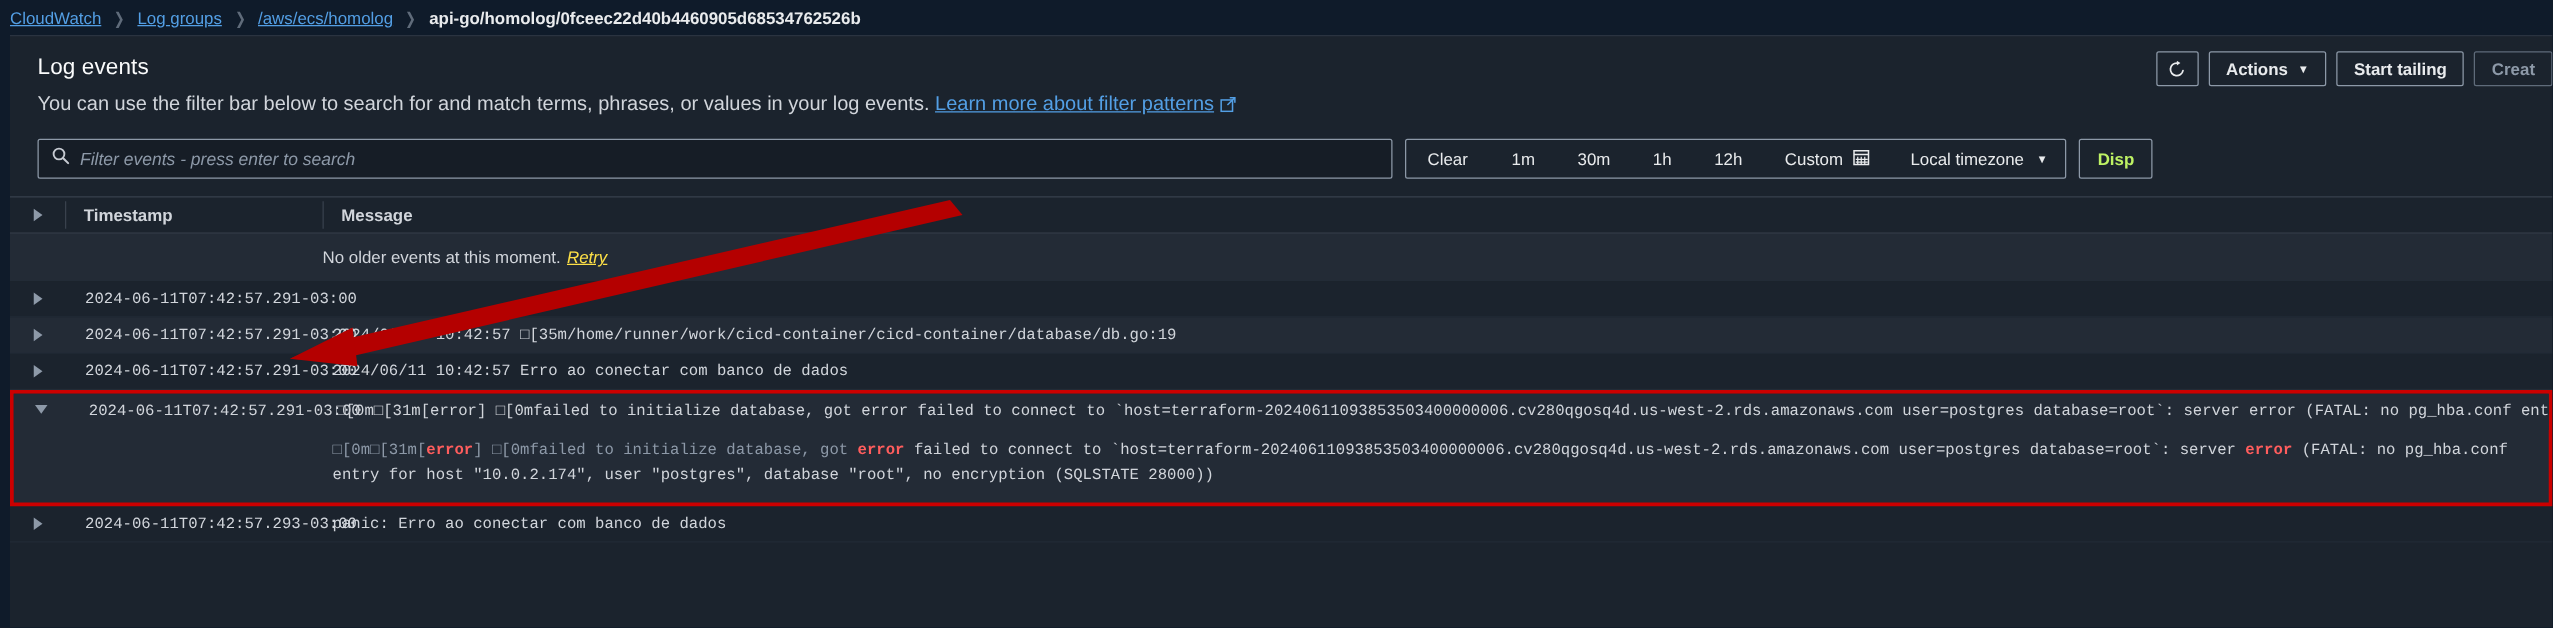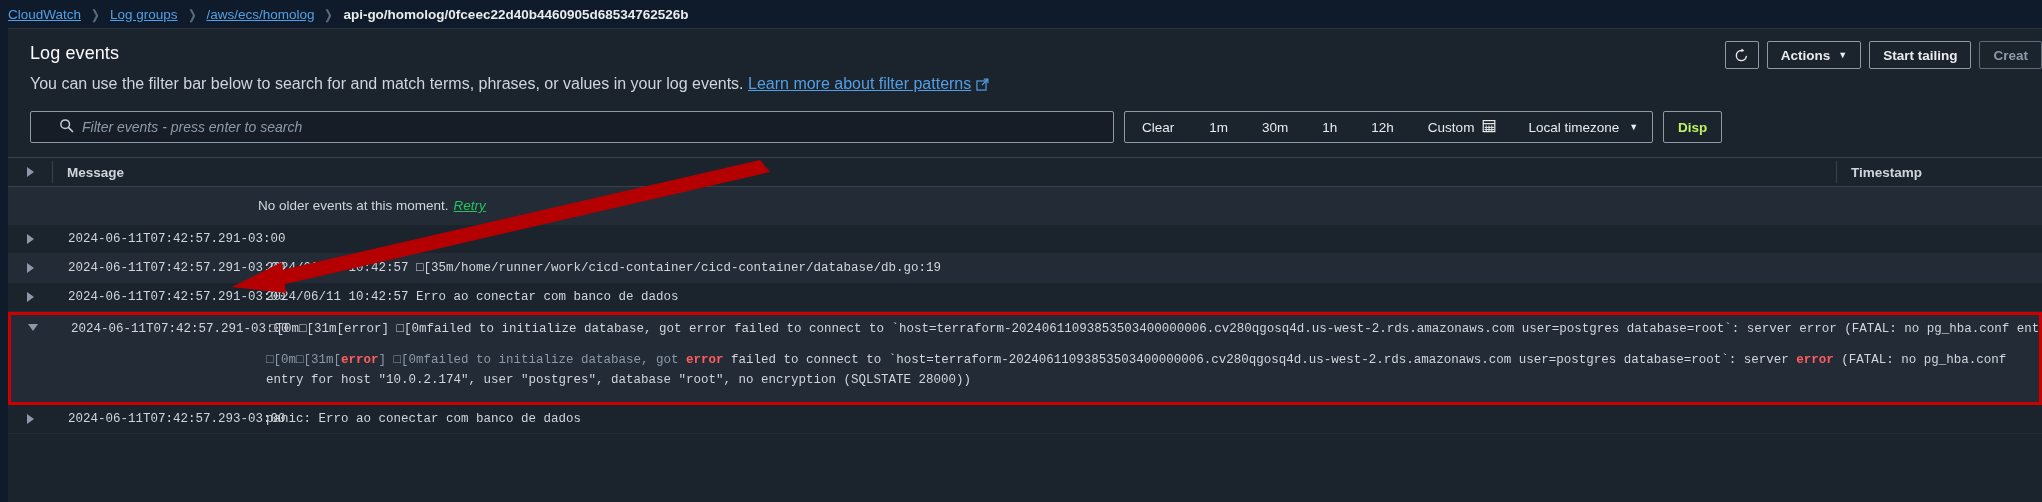--- a/index.html
+++ b/index.html
@@ -120,21 +120,21 @@
     height: 32px;
   }
   .search-box {
     flex: 0 0 1084px;
     height: 32px;
     border: 1px solid #8d99a8;
     border-radius: 2px;
     background: #161d26;
     display: flex;
     align-items: center;
-    padding: 0 28px;
+    padding: 0 10px;
   }
   .search-icon { margin-right: 8px; flex: none; }
   .search-input {
     flex: 1;
     background: transparent;
     border: none;
     outline: none;
     color: #e9ebed;
     font-size: 14px;
     font-style: italic;
@@ -258,21 +258,21 @@
     background: #232b36;
     border-bottom: 1px solid #222b36;
   }
   .notice-text {
     margin-left: 250px;
     font-size: 13.5px;
     color: #d1d5db;
     font-family: "Liberation Sans", sans-serif;
   }
   .notice-text .retry {
-    color: #22c55e;
+    color: #fde047;
     font-style: italic;
     text-decoration: underline;
     margin-left: 5px;
     cursor: pointer;
   }
 
   .arrow-glyph {
     width: 0; height: 0;
     border-top: 5px solid transparent;
     border-bottom: 5px solid transparent;
@@ -398,22 +398,22 @@
       <span>Disp</span>
     </button>
   </div>
 
   <div class="table">
 
     <div class="thead">
       <div class="th-arrow">
         <span class="arrow-glyph"></span>
       </div>
+      <div class="th-cell th-ts">Timestamp</div>
       <div class="th-cell th-msg">Message</div>
-      <div class="th-cell th-ts">Timestamp</div>
     </div>
 
     <div class="notice-row">
       <div class="notice-text">
         <span>No older events at this moment.</span><span class="retry">Retry</span>
       </div>
     </div>
 
     <div class="row base">
       <div class="row-arrow">

